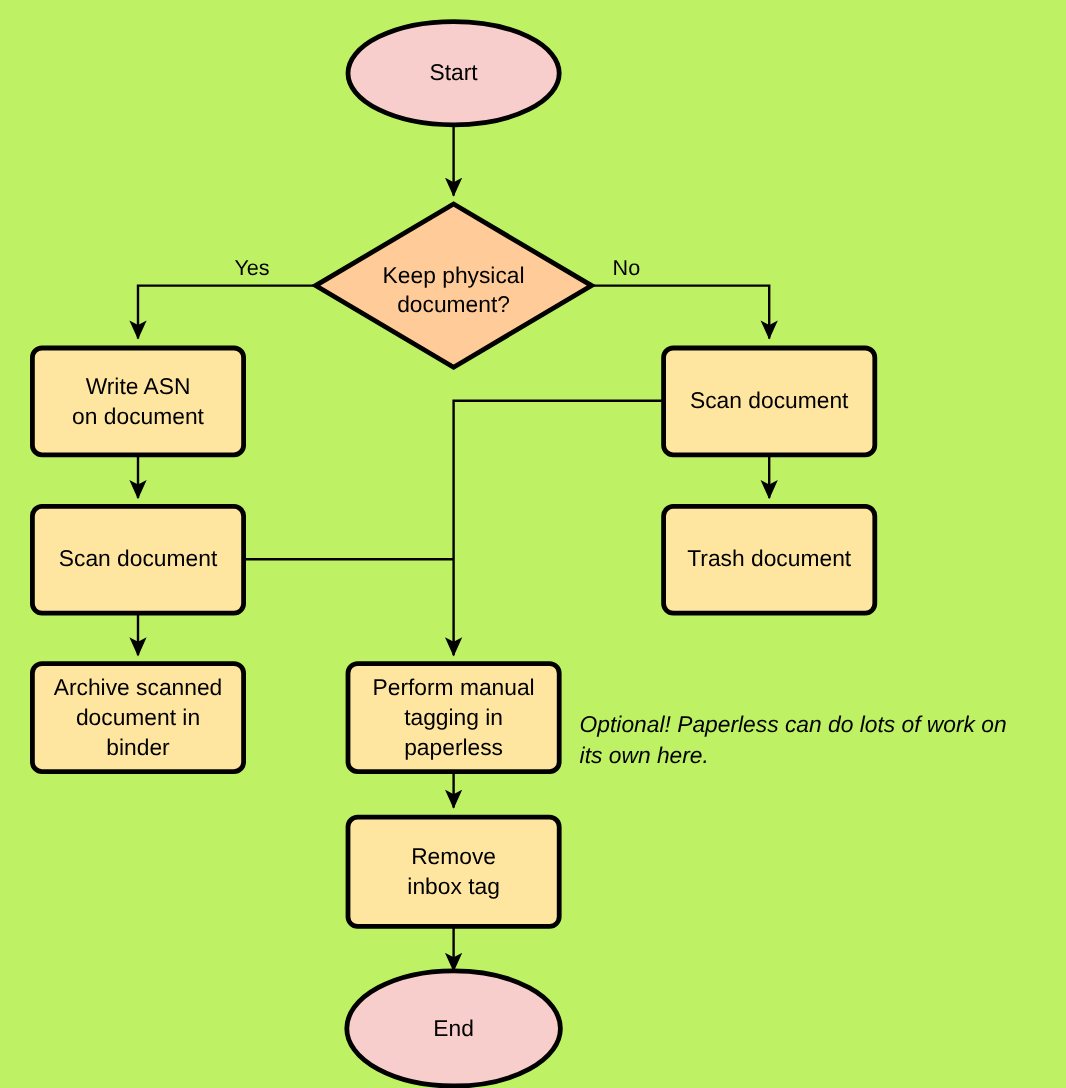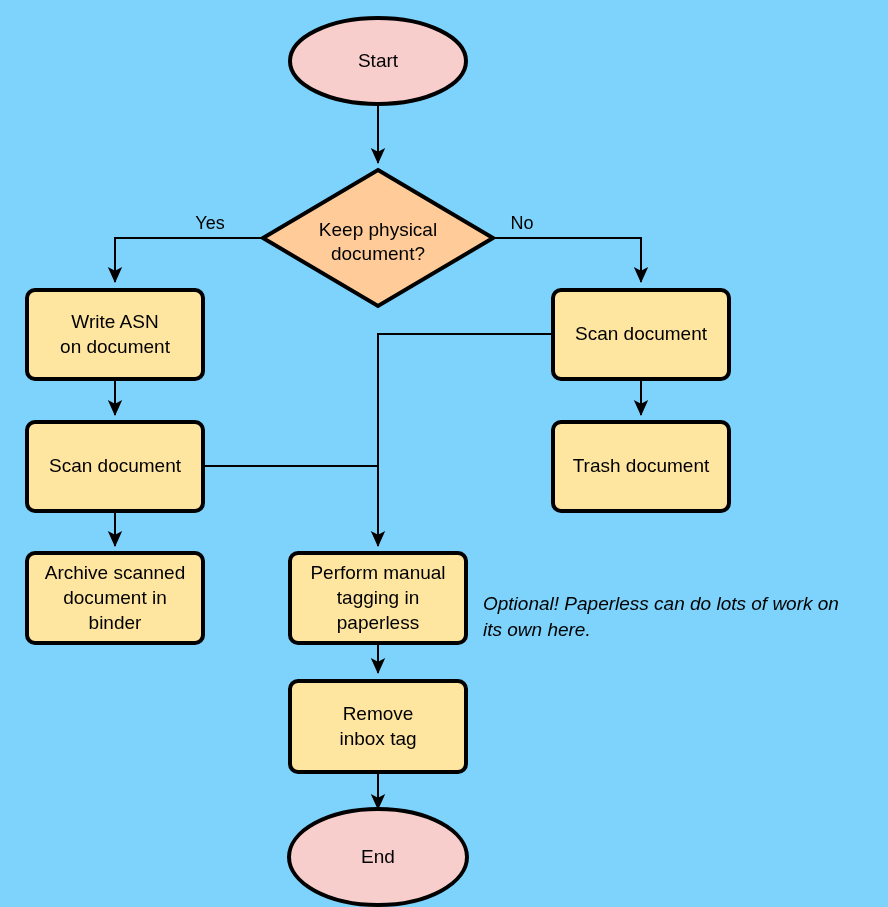--- a/index.html
+++ b/index.html
@@ -9,21 +9,21 @@
     background: #ffffff;
   }
   body {
     font-family: "Liberation Sans", sans-serif;
     -webkit-font-smoothing: antialiased;
   }
   #canvas {
     position: relative;
     width: 888px;
     height: 907px;
-    background: #7dd3fc;
+    background: #bef264;
     overflow: hidden;
   }
   #flow-svg {
     position: absolute;
     left: 0;
     top: 0;
     width: 888px;
     height: 907px;
   }
   .node-label {

